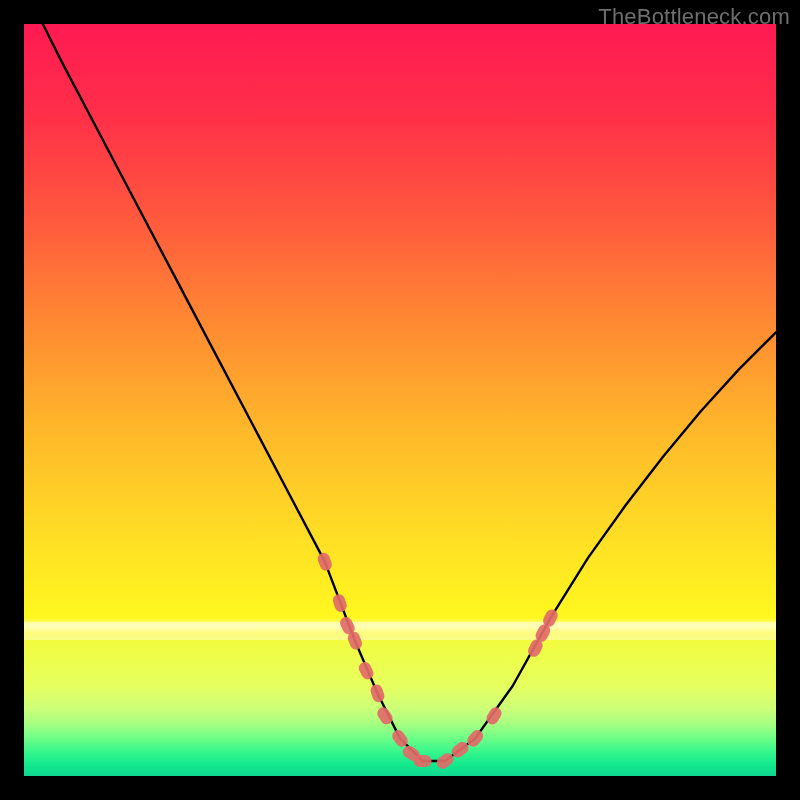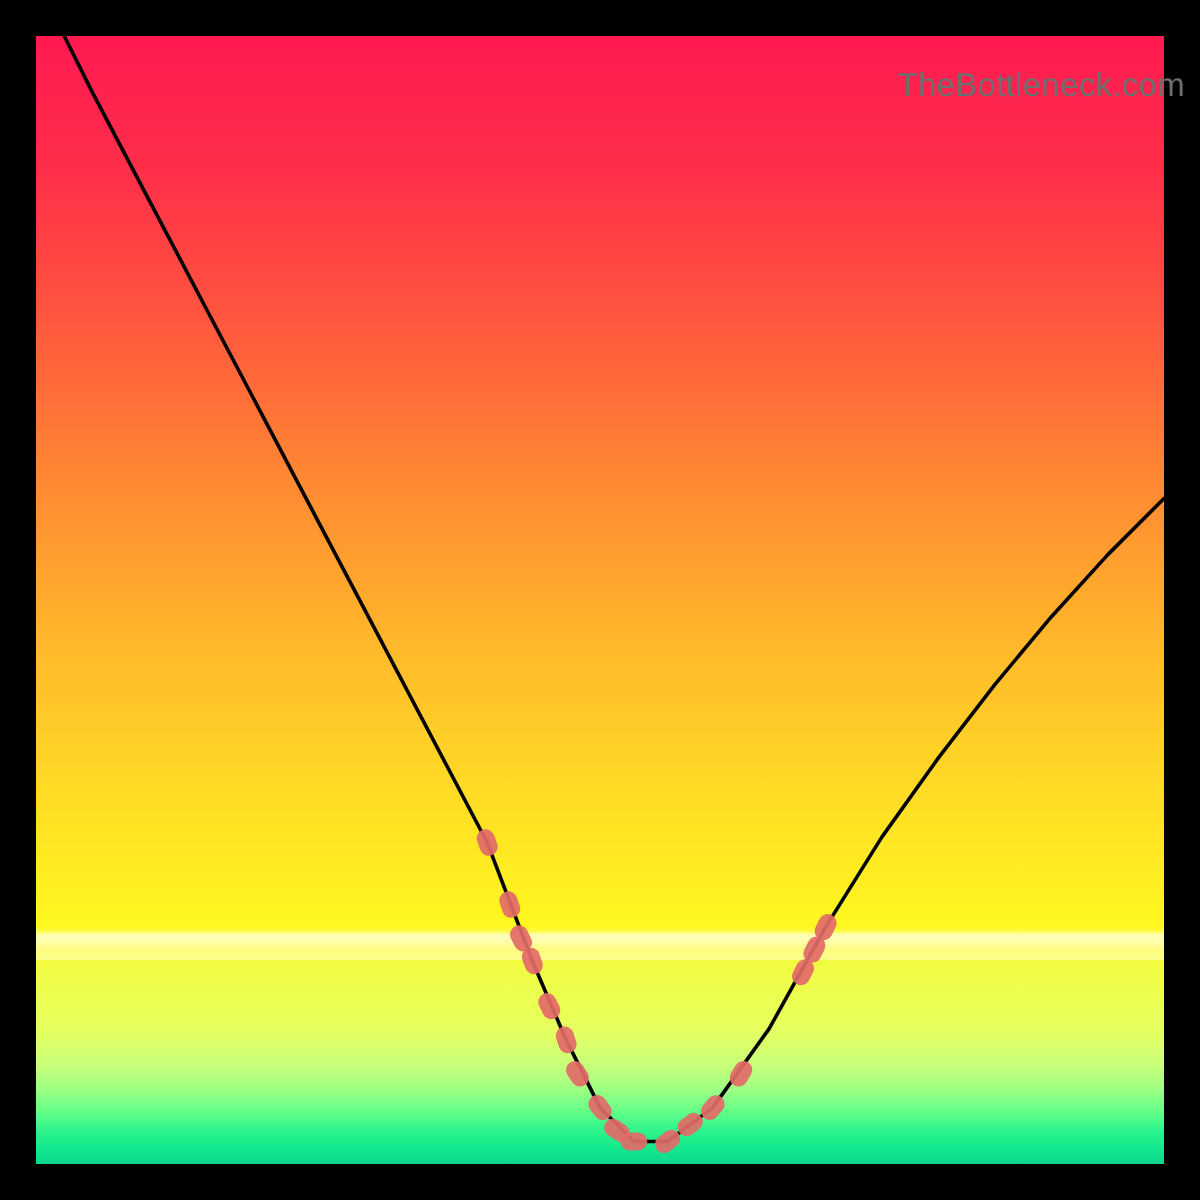--- a/index.html
+++ b/index.html
@@ -21,21 +21,20 @@
   }
   .watermark {
     position: absolute;
     top: 4px;
     right: 10px;
     color: #6e6e6e;
     font-size: 22px;
     font-weight: 500;
     z-index: 5;
     letter-spacing: 0.2px;
-    margin-top: 40px;
   }
   svg {
     display: block;
   }
 </style>
 </head>
 <body>
 
 <div class="watermark">TheBottleneck.com</div>
 

